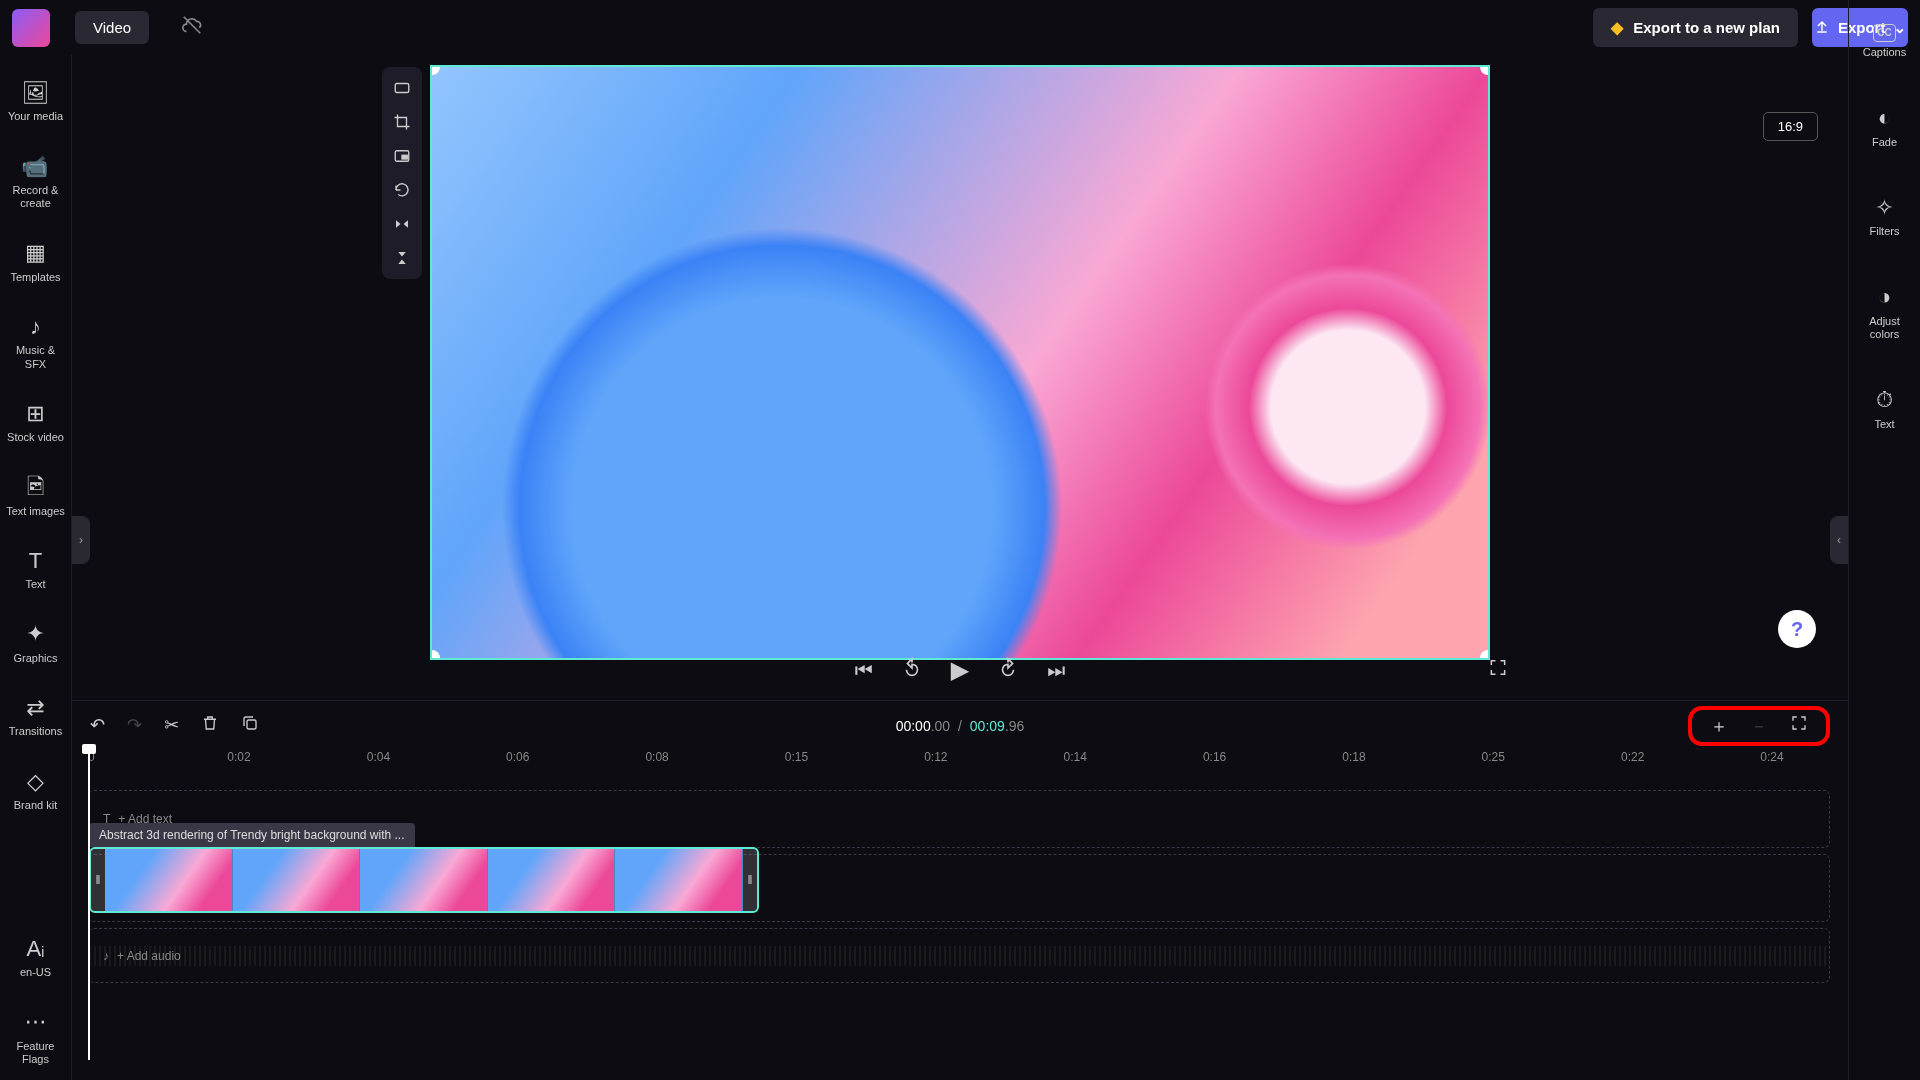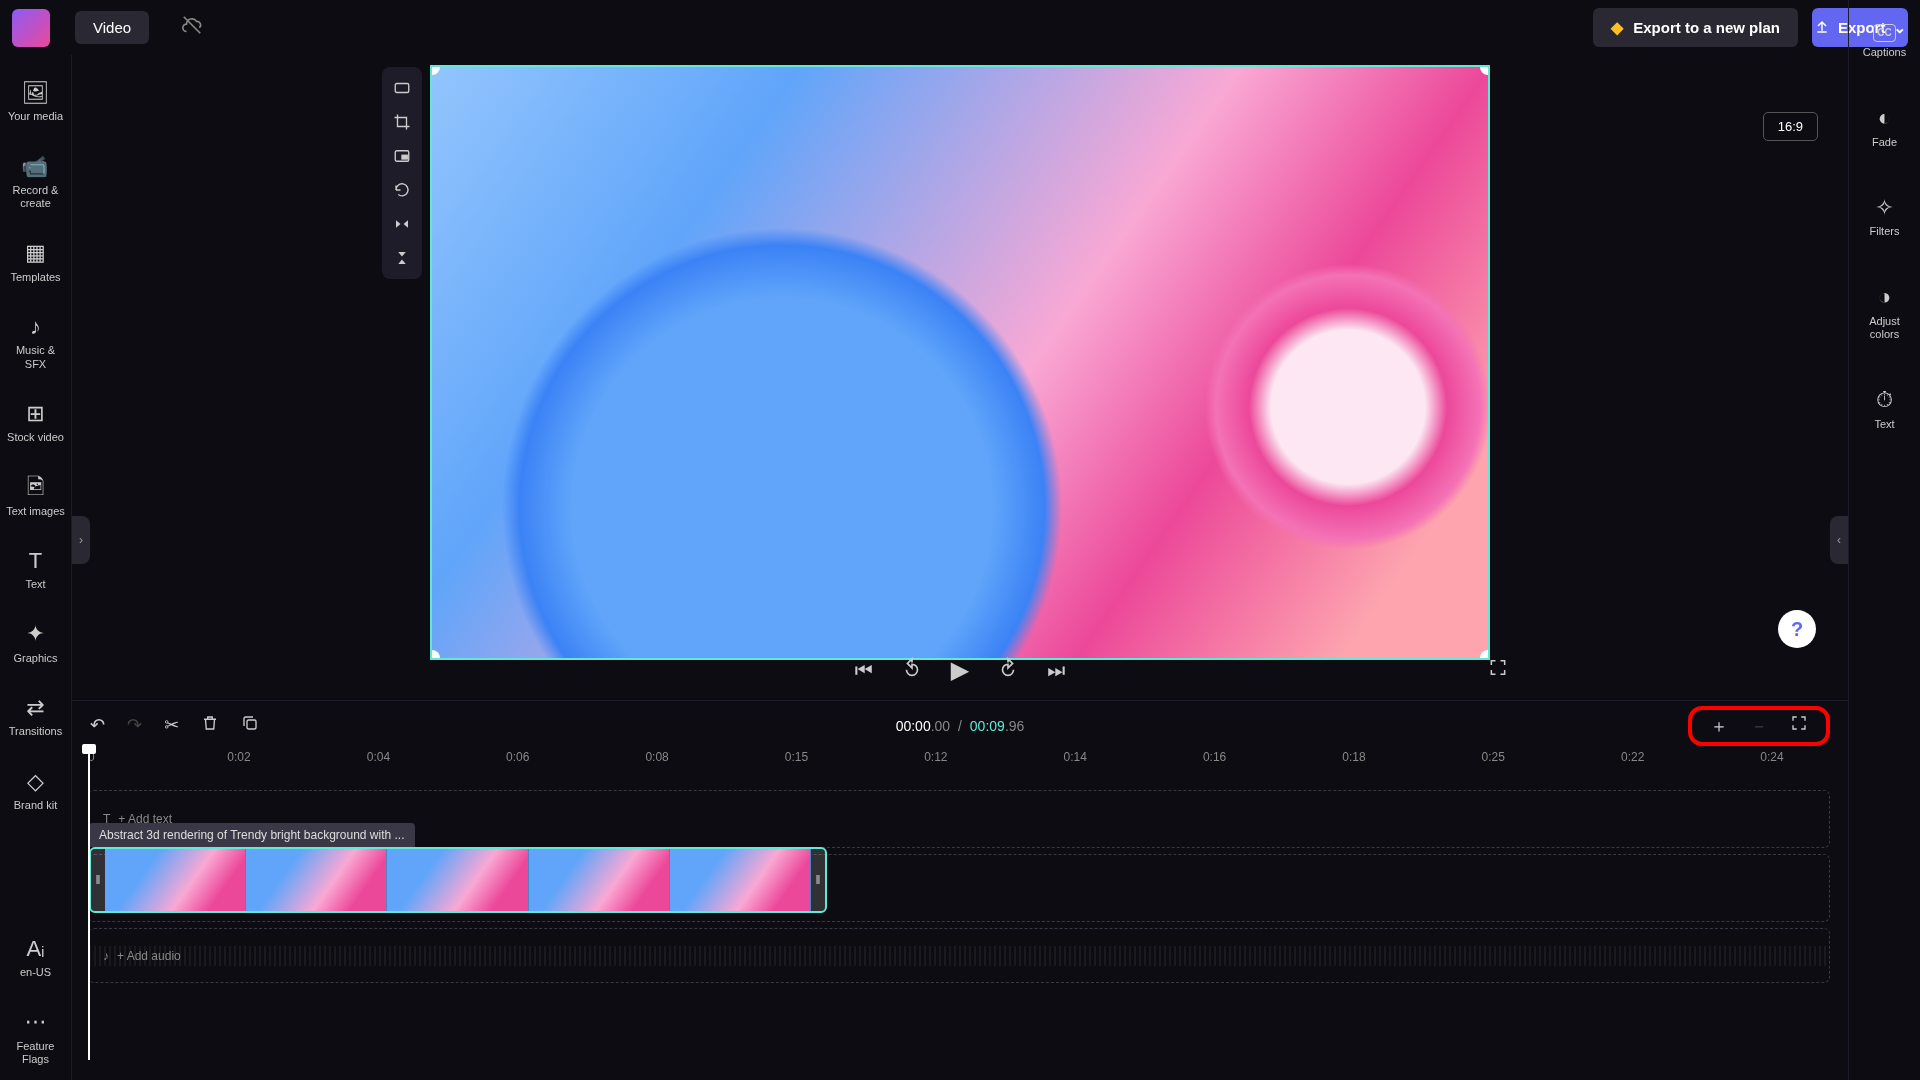--- a/index.html
+++ b/index.html
@@ -65,21 +65,21 @@
 .ruler { position: absolute; top: 750px; left: 88px; right: 90px; height: 25px; display: flex; font-size: 12px; color: #888; }
 .ruler span { position: absolute; }
 .playhead { position: absolute; top: 748px; left: 88px; bottom: 20px; width: 2px; background: #fff; z-index: 10; }
 .playhead::before { content: ""; position: absolute; top: -4px; left: -6px; width: 14px; height: 10px; background: #fff; border-radius: 2px; }
 
 
 .tracks { position: absolute; top: 790px; left: 88px; right: 90px; }
 .track-lane { height: 68px; border: 1px dashed #3a3846; border-radius: 6px; margin-bottom: 6px; display: flex; align-items: center; padding: 0 14px; color: #888; position: relative; }
 .track-lane.text-lane { height: 58px; }
 .track-lane.audio-lane { height: 55px; }
-.clip { position: absolute; left: 0; top: -32px; height: 100px; width: 738px; }
+.clip { position: absolute; left: 0; top: -32px; height: 100px; width: 670px; }
 .clip-label { background: #3a3846; padding: 5px 10px; font-size: 12px; border-radius: 4px 4px 0 0; width: fit-content; max-width: 400px; white-space: nowrap; overflow: hidden; text-overflow: ellipsis; color: #ddd; }
 .clip-body { height: 66px; border: 2px solid #5eead4; border-radius: 6px; display: flex; overflow: hidden; position: relative; }
 .thumb { flex: 1; background: linear-gradient(125deg, #60a5fa 30%, #f9a8d4 60%, #ec4899 80%); border-right: 1px solid rgba(0,0,0,0.2); }
 .clip-handle { width: 14px; background: rgba(255,255,255,0.15); display: flex; align-items: center; justify-content: center; color: #ccc; cursor: ew-resize; flex: 0 0 14px; }
 .wave { position: absolute; left: 0; right: 0; top: 50%; height: 20px; transform: translateY(-50%); background: repeating-linear-gradient(90deg, #333 0 2px, transparent 2px 5px); opacity: 0.35; }
 .add-label { display: flex; align-items: center; gap: 8px; }
 </style>
 </head>
 <body>
 

